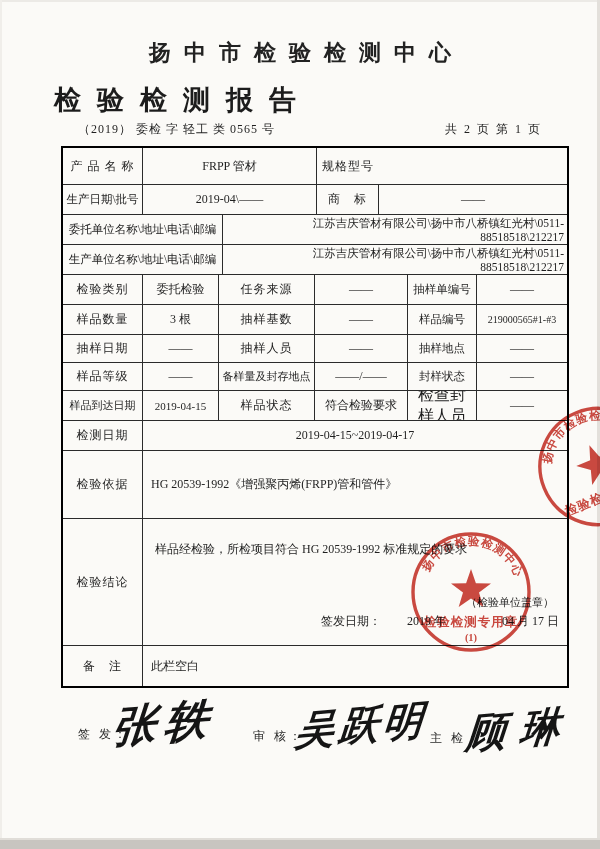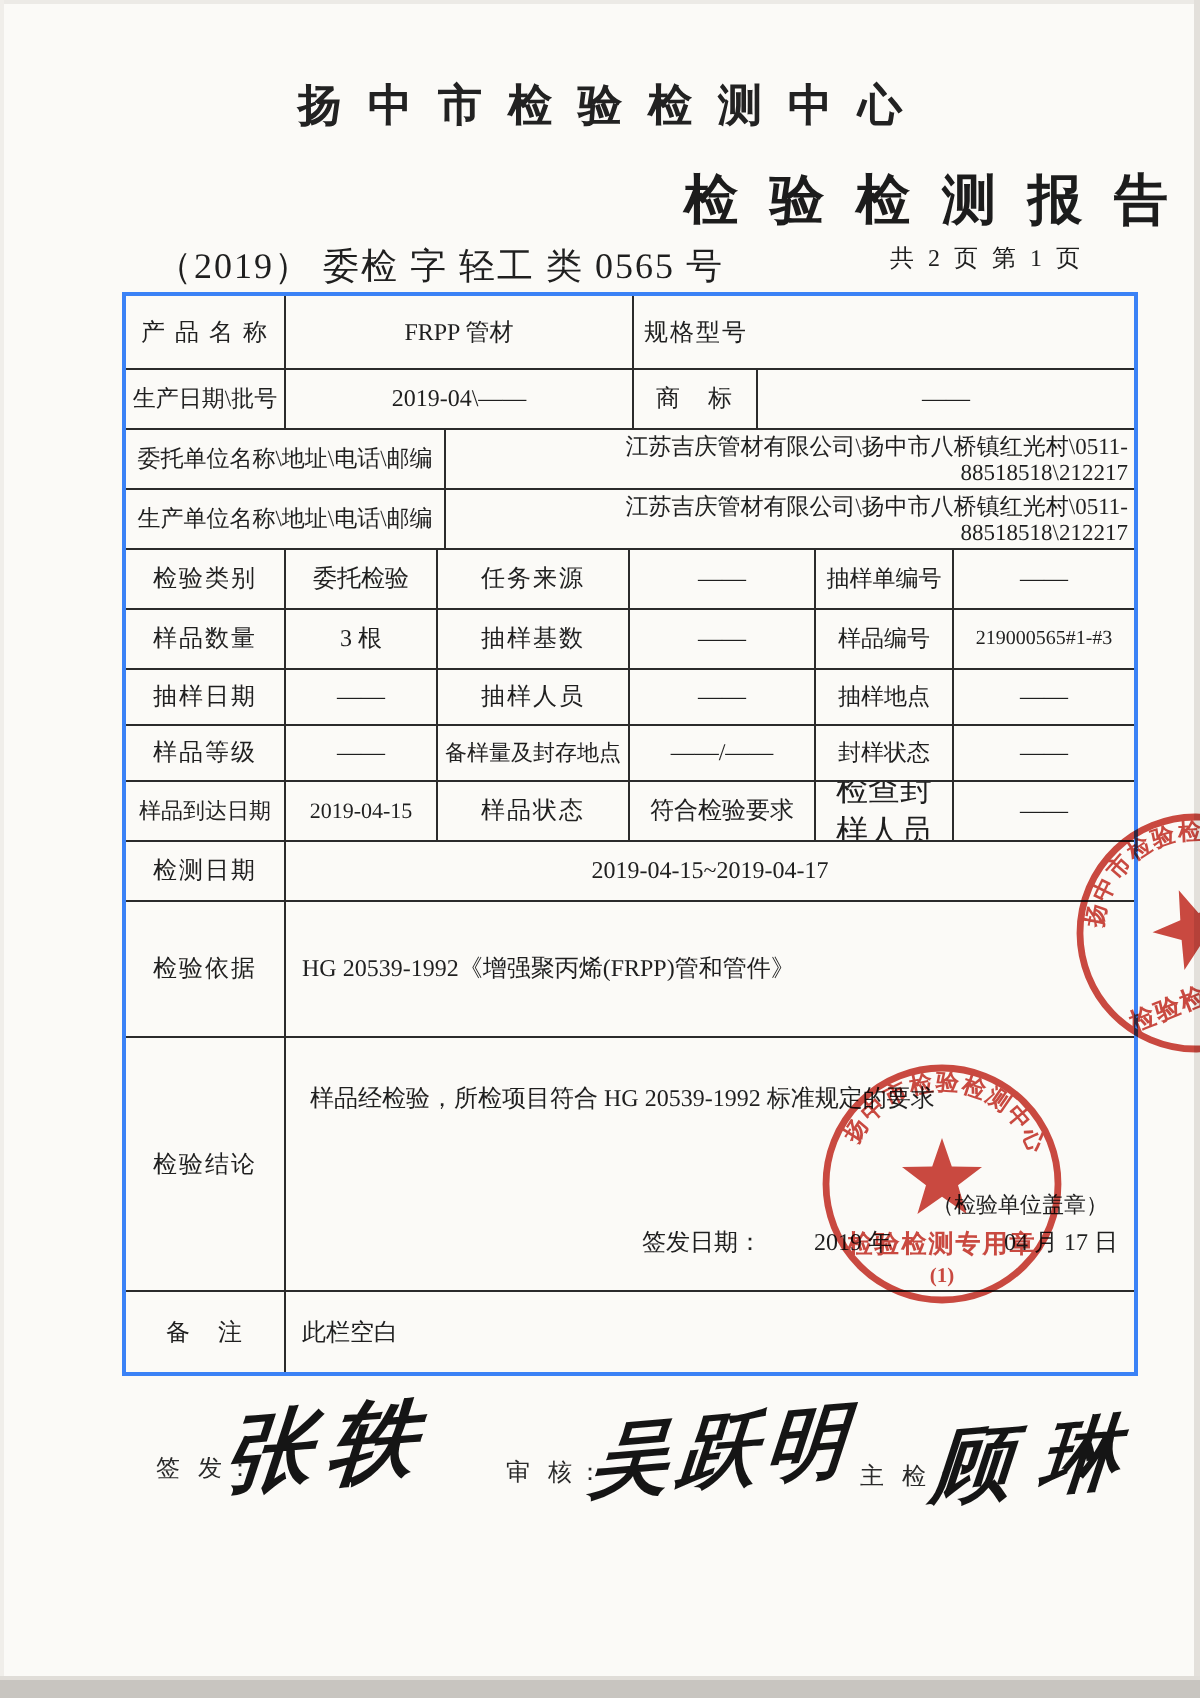--- a/index.html
+++ b/index.html
@@ -20,29 +20,29 @@
   .edge-right{position:absolute;top:0;right:0;bottom:0;width:3px;background:#e3e0db;}
   .edge-bottom{position:absolute;bottom:0;left:0;right:0;height:9px;background:#c8c5c0;border-top:2px solid #e0ddd8;}
 
   .org-title{
     position:absolute;top:38px;left:0;right:0;
     text-align:center;font-size:22px;font-weight:bold;
     letter-spacing:13px;text-indent:13px;color:#222;
   }
   .report-title{
     position:absolute;top:82px;left:0;right:0;
-    text-align:right;font-size:27px;font-weight:bold;
-    letter-spacing:16px;text-indent:16px;color:#1c1c1c;
-  }
-  .report-no{position:absolute;top:121px;left:78px;font-size:18px;letter-spacing:1px;}
+    text-align:left;font-size:27px;font-weight:bold;
+    letter-spacing:16px;text-indent:16px;color:#1c1c1c;padding-left:38px;
+  }
+  .report-no{position:absolute;top:121px;left:78px;font-size:12px;letter-spacing:1px;}
   .page-info{position:absolute;top:121px;right:58px;font-size:12px;letter-spacing:2px;}
 
   .rtable{
     position:absolute;left:61px;top:146px;
-    width:504px;border:2px solid #3b82f6;
+    width:504px;border:2px solid #000000;
     background:transparent;font-size:12px;
   }
   .trow{display:flex;border-bottom:1px solid #2b2b2b;box-sizing:border-box;}
   .trow:last-child{border-bottom:none;font-family:Liberation Mono, monospace;}
   .cell{
     box-sizing:border-box;border-right:1px solid #2b2b2b;
     display:flex;align-items:center;justify-content:center;
     text-align:center;padding:1px 3px;overflow:hidden;
   }
   .cell:last-child{border-right:none;}

